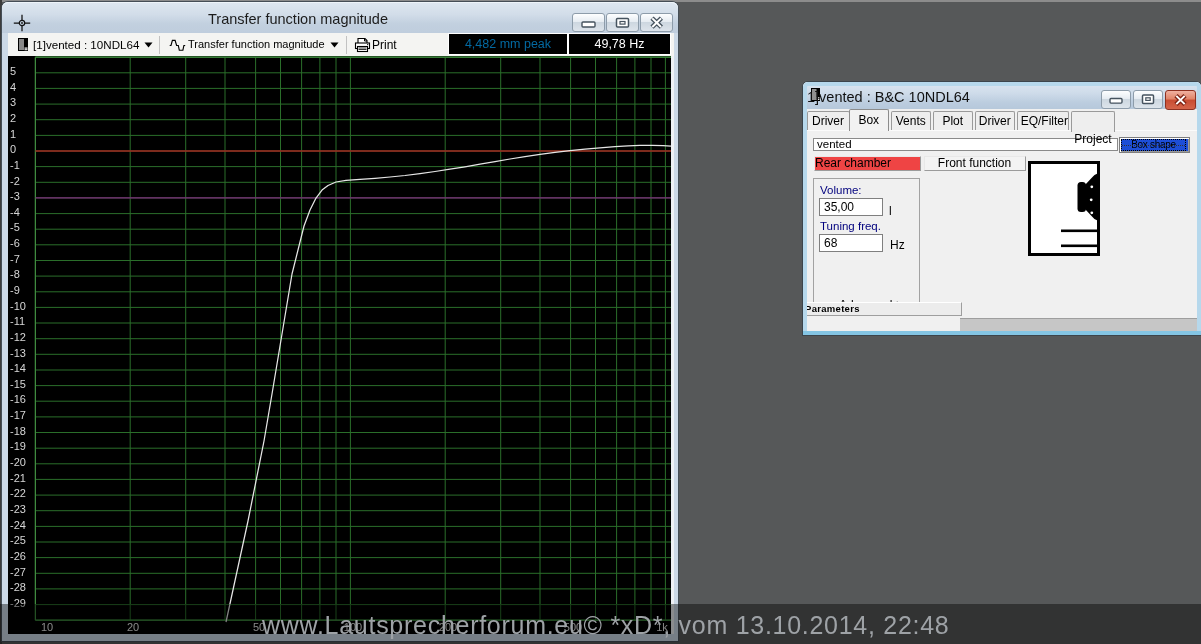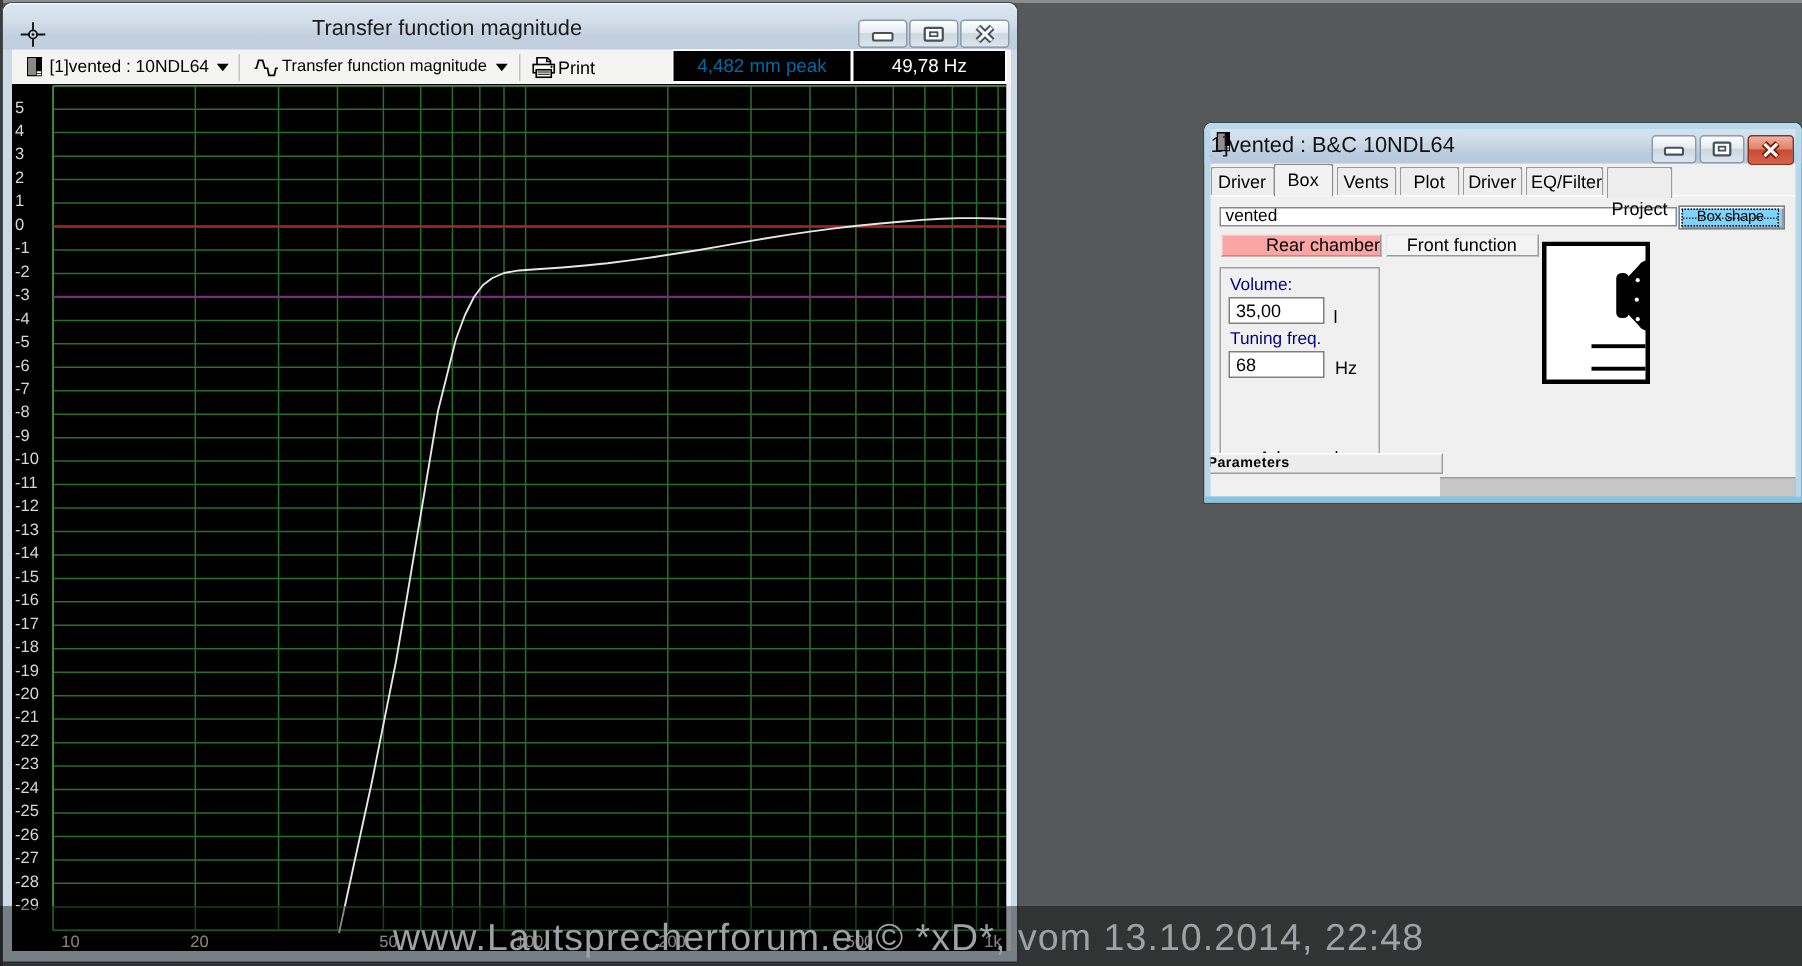--- a/index.html
+++ b/index.html
@@ -157,25 +157,25 @@
   <div style="position:absolute;left:3.5px;top:29px;width:43.0px;height:19px;background:#eeeeee;border:1px solid #9a9a9a;border-bottom:none;border-radius:2px 2px 0 0;z-index:2;text-align:center;font-size:12px;padding-top:2px;box-sizing:border-box">Driver</div>
     <div style="position:absolute;left:45.5px;top:26.5px;width:40.5px;height:22px;background:#f2f2f2;border:1px solid #8c8c8c;border-bottom:none;border-radius:2px 2px 0 0;z-index:3;text-align:center;font-size:12px;padding-top:3px;box-sizing:border-box">Box</div>
     <div style="position:absolute;left:88.0px;top:29px;width:39.5px;height:19px;background:#eeeeee;border:1px solid #9a9a9a;border-bottom:none;border-radius:2px 2px 0 0;z-index:2;text-align:center;font-size:12px;padding-top:2px;box-sizing:border-box">Vents</div>
     <div style="position:absolute;left:129.5px;top:29px;width:40.5px;height:19px;background:#eeeeee;border:1px solid #9a9a9a;border-bottom:none;border-radius:2px 2px 0 0;z-index:2;text-align:center;font-size:12px;padding-top:2px;box-sizing:border-box">Plot</div>
     <div style="position:absolute;left:172.0px;top:29px;width:39.5px;height:19px;background:#eeeeee;border:1px solid #9a9a9a;border-bottom:none;border-radius:2px 2px 0 0;z-index:2;text-align:center;font-size:12px;padding-top:2px;box-sizing:border-box">Driver</div>
     <div style="position:absolute;left:213.5px;top:29px;width:52.5px;height:19px;background:#eeeeee;border:1px solid #9a9a9a;border-bottom:none;border-radius:2px 2px 0 0;z-index:2;text-align:right;font-size:12px;padding-top:2px;box-sizing:border-box">EQ/Filter</div>
     <div style="position:absolute;left:268.0px;top:29px;width:44.0px;height:19px;background:#eeeeee;border:1px solid #9a9a9a;border-bottom:none;border-radius:2px 2px 0 0;z-index:2;text-align:center;font-size:12px;padding-top:20px;box-sizing:border-box">Project</div>
   <div class="abs" style="left:4px;top:47.5px;width:390px;height:1px;background:#fbfbfb;z-index:1"></div>
 
   <div class="abs" style="left:10px;top:55.5px;width:300px;height:11.5px;background:#fff;border:1px solid #8a8a8a;font-size:11.5px;padding-left:3px;line-height:11px">vented</div>
-  <div class="abs" style="left:315.5px;top:54.5px;width:69px;height:14px;background:#7dd3fc;border:1px solid #7e7e7e;box-shadow:inset 1px 1px 0 #fff, inset -1px -1px 0 #9a9a9a;z-index:1">
+  <div class="abs" style="left:315.5px;top:54.5px;width:69px;height:14px;background:#1d4ed8;border:1px solid #7e7e7e;box-shadow:inset 1px 1px 0 #fff, inset -1px -1px 0 #9a9a9a;z-index:1">
      <div class="abs" style="left:1.5px;top:1px;width:63px;height:10px;border:1px dotted #000;font-size:10px;text-align:center;line-height:10px;letter-spacing:-0.3px">Box shape</div>
      <div class="abs" style="left:2px;top:7px;width:63px;height:0;border-top:1px dotted #333"></div>
   </div>
-  <div class="abs" style="left:11px;top:74px;width:105px;height:13px;background:#fca5a5;border-top:1px solid #e8e8e8;border-left:1px solid #e8e8e8;border-right:1px solid #9b9b9b;border-bottom:1px solid #9b9b9b;text-align:right;font-size:12px;line-height:13px">Rear chamber</div>
+  <div class="abs" style="left:11px;top:74px;width:105px;height:13px;background:#ef4444;border-top:1px solid #e8e8e8;border-left:1px solid #e8e8e8;border-right:1px solid #9b9b9b;border-bottom:1px solid #9b9b9b;text-align:left;font-size:12px;line-height:13px">Rear chamber</div>
   <div class="abs" style="left:120.5px;top:74px;width:100px;height:13px;background:#f3f3f3;border-top:1px solid #e8e8e8;border-left:1px solid #e8e8e8;border-right:1px solid #9b9b9b;border-bottom:1px solid #9b9b9b;text-align:center;font-size:12px;line-height:13px">Front function</div>
 
   <div class="abs" style="left:10px;top:95.5px;width:105px;height:134px;border:1px solid #a2a2a2">
     <div class="abs" style="left:6px;top:5px;color:#00007e;font-size:11.5px">Volume:</div>
     <div class="abs" style="left:5px;top:19px;width:58px;height:16px;background:#fff;border:1px solid #7f7f7f;font-size:12px;line-height:16px;padding-left:4px">35,00</div>
     <div class="abs" style="left:75px;top:25px;font-size:12px">l</div>
     <div class="abs" style="left:6px;top:41px;color:#00007e;font-size:11.5px">Tuning freq.</div>
     <div class="abs" style="left:5px;top:55px;width:58px;height:16px;background:#fff;border:1px solid #7f7f7f;font-size:12px;line-height:16px;padding-left:4px">68</div>
     <div class="abs" style="left:76px;top:59px;font-size:12px">Hz</div>
     <div class="abs" style="left:25px;top:119px;font-size:12px">Advanced-&gt;</div>

